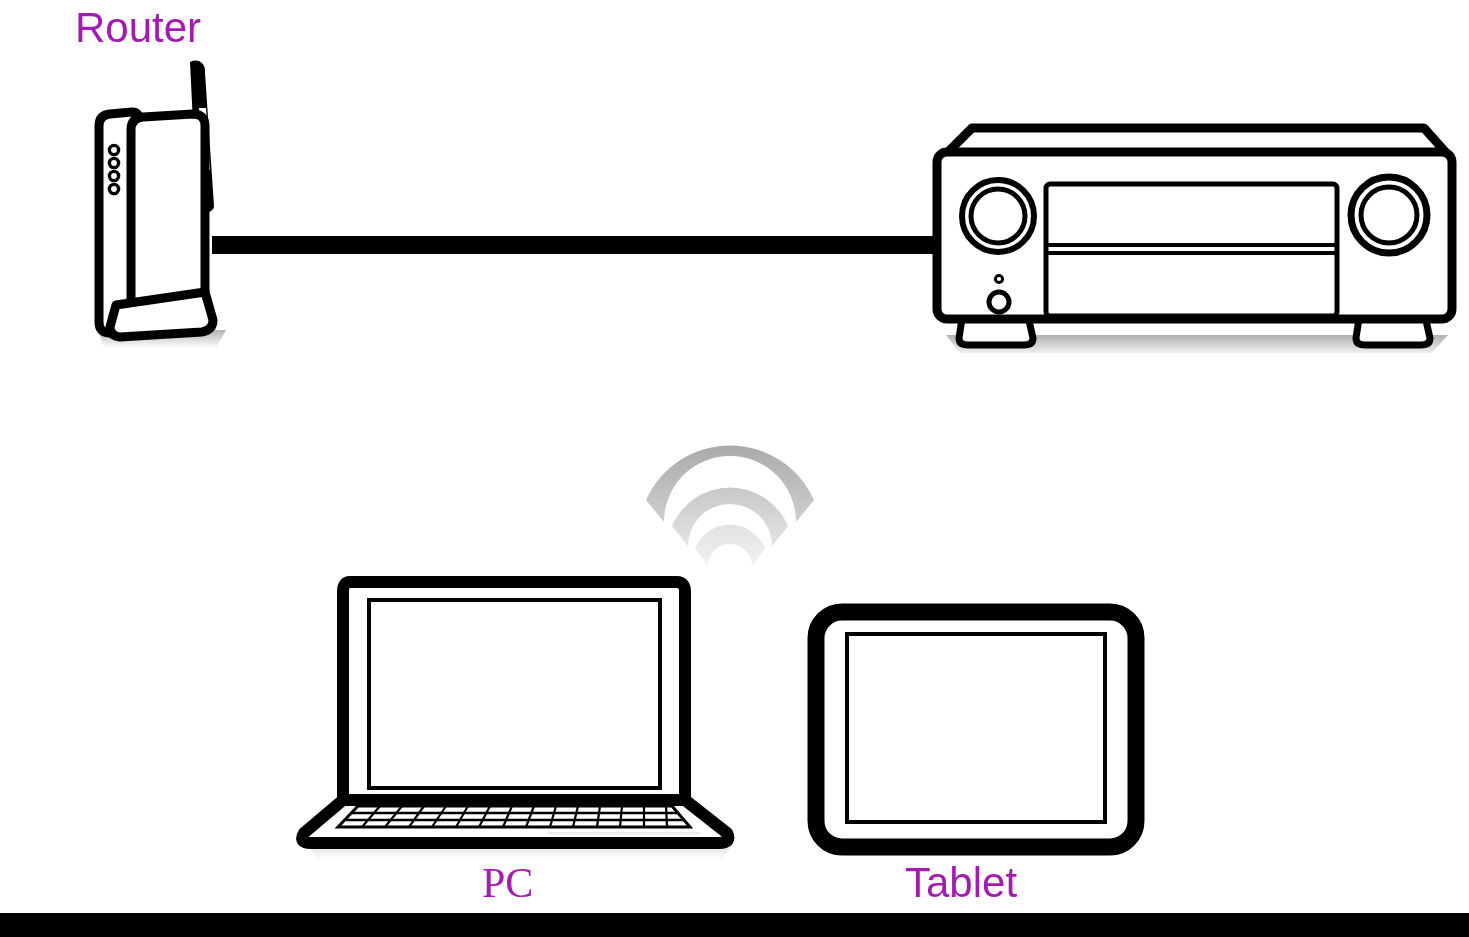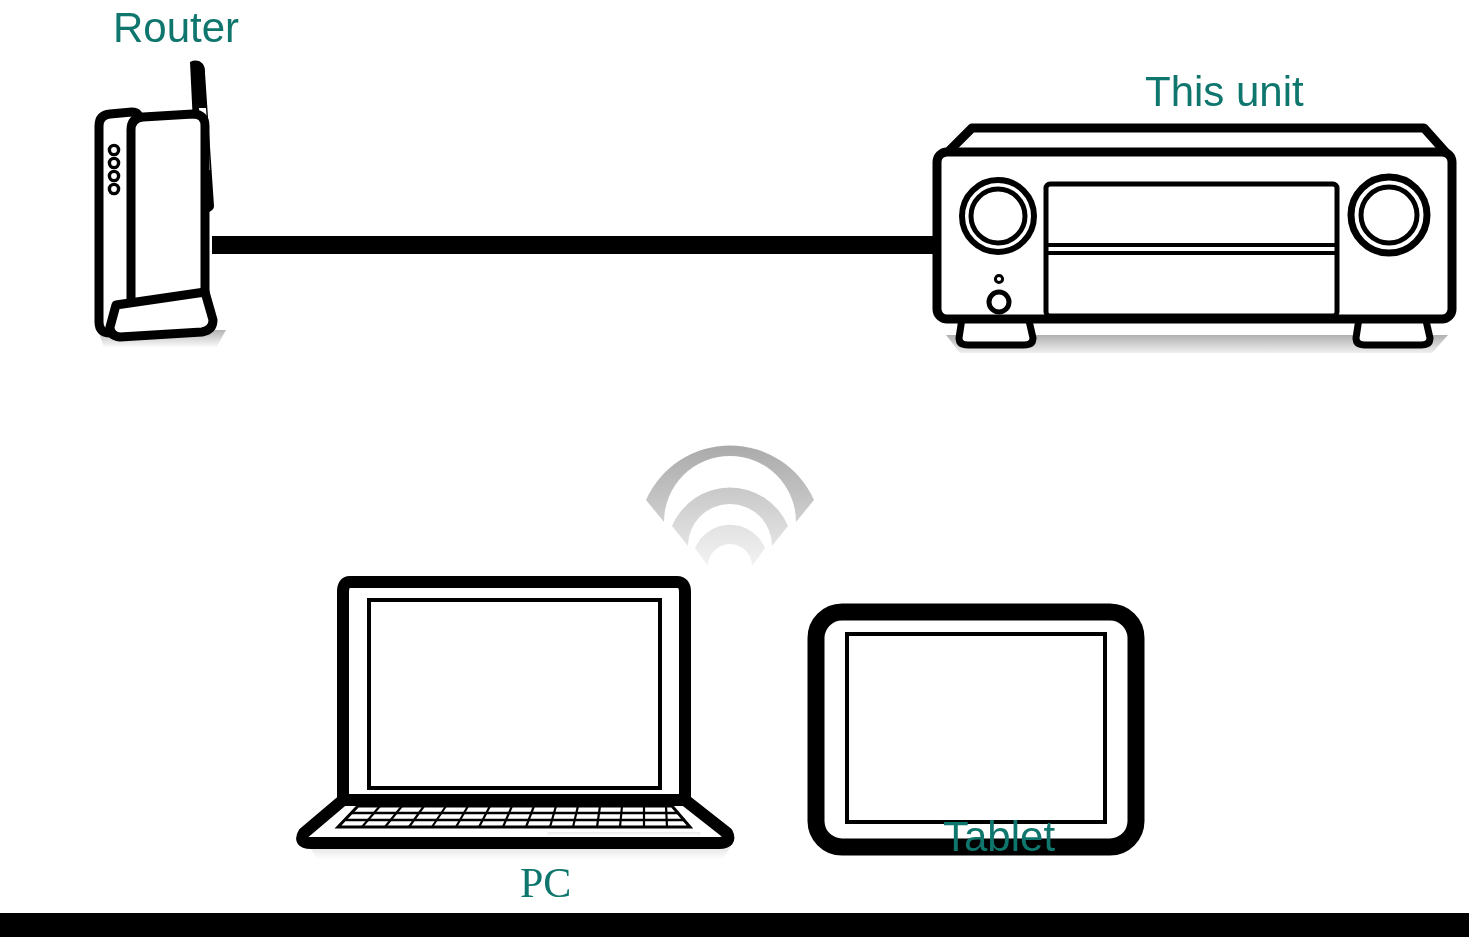--- a/index.html
+++ b/index.html
@@ -25,29 +25,28 @@
     left: 0;
     width: 1469px;
     height: 937px;
   }
   .device-label {
     position: absolute;
     font-family: "Liberation Sans", sans-serif;
     font-size: 42px;
     line-height: 44px;
     font-weight: 400;
-    color: #0f766e;
+    color: #a21caf;
     white-space: nowrap;
     letter-spacing: 0px;
-    margin-left: 38px;
   }
   #label-router   { left: 75px;  top: 6px; }
   #label-thisunit { left: 1107px; top: 70px; }
   #label-pc       { left: 482px; top: 861px; font-family: Liberation Serif, serif; }
-  #label-tablet   { left: 905px; top: 815px; }
+  #label-tablet   { left: 905px; top: 861px; }
 
   #bottom-bar {
     position: absolute;
     left: 0;
     top: 913px;
     width: 1469px;
     height: 24px;
     background: #000000;
   }
 </style>
@@ -192,21 +191,20 @@
     </g>
 
     <g>
       <rect x="816" y="612" width="320" height="235" rx="26" ry="26" fill="#ffffff" stroke="#000000" stroke-width="17"></rect>
       <rect x="847" y="634" width="258" height="188" fill="#ffffff" stroke="#000000" stroke-width="4"></rect>
     </g>
   </svg>
 
   <div class="device-label" id="label-router">Router</div>
 
-  <div class="device-label" id="label-thisunit">This unit</div>
 
   <div class="device-label" id="label-pc">PC</div>
 
   <div class="device-label" id="label-tablet">Tablet</div>
 
   <div id="bottom-bar"></div>
 
 </div>
 
 </body></html>

